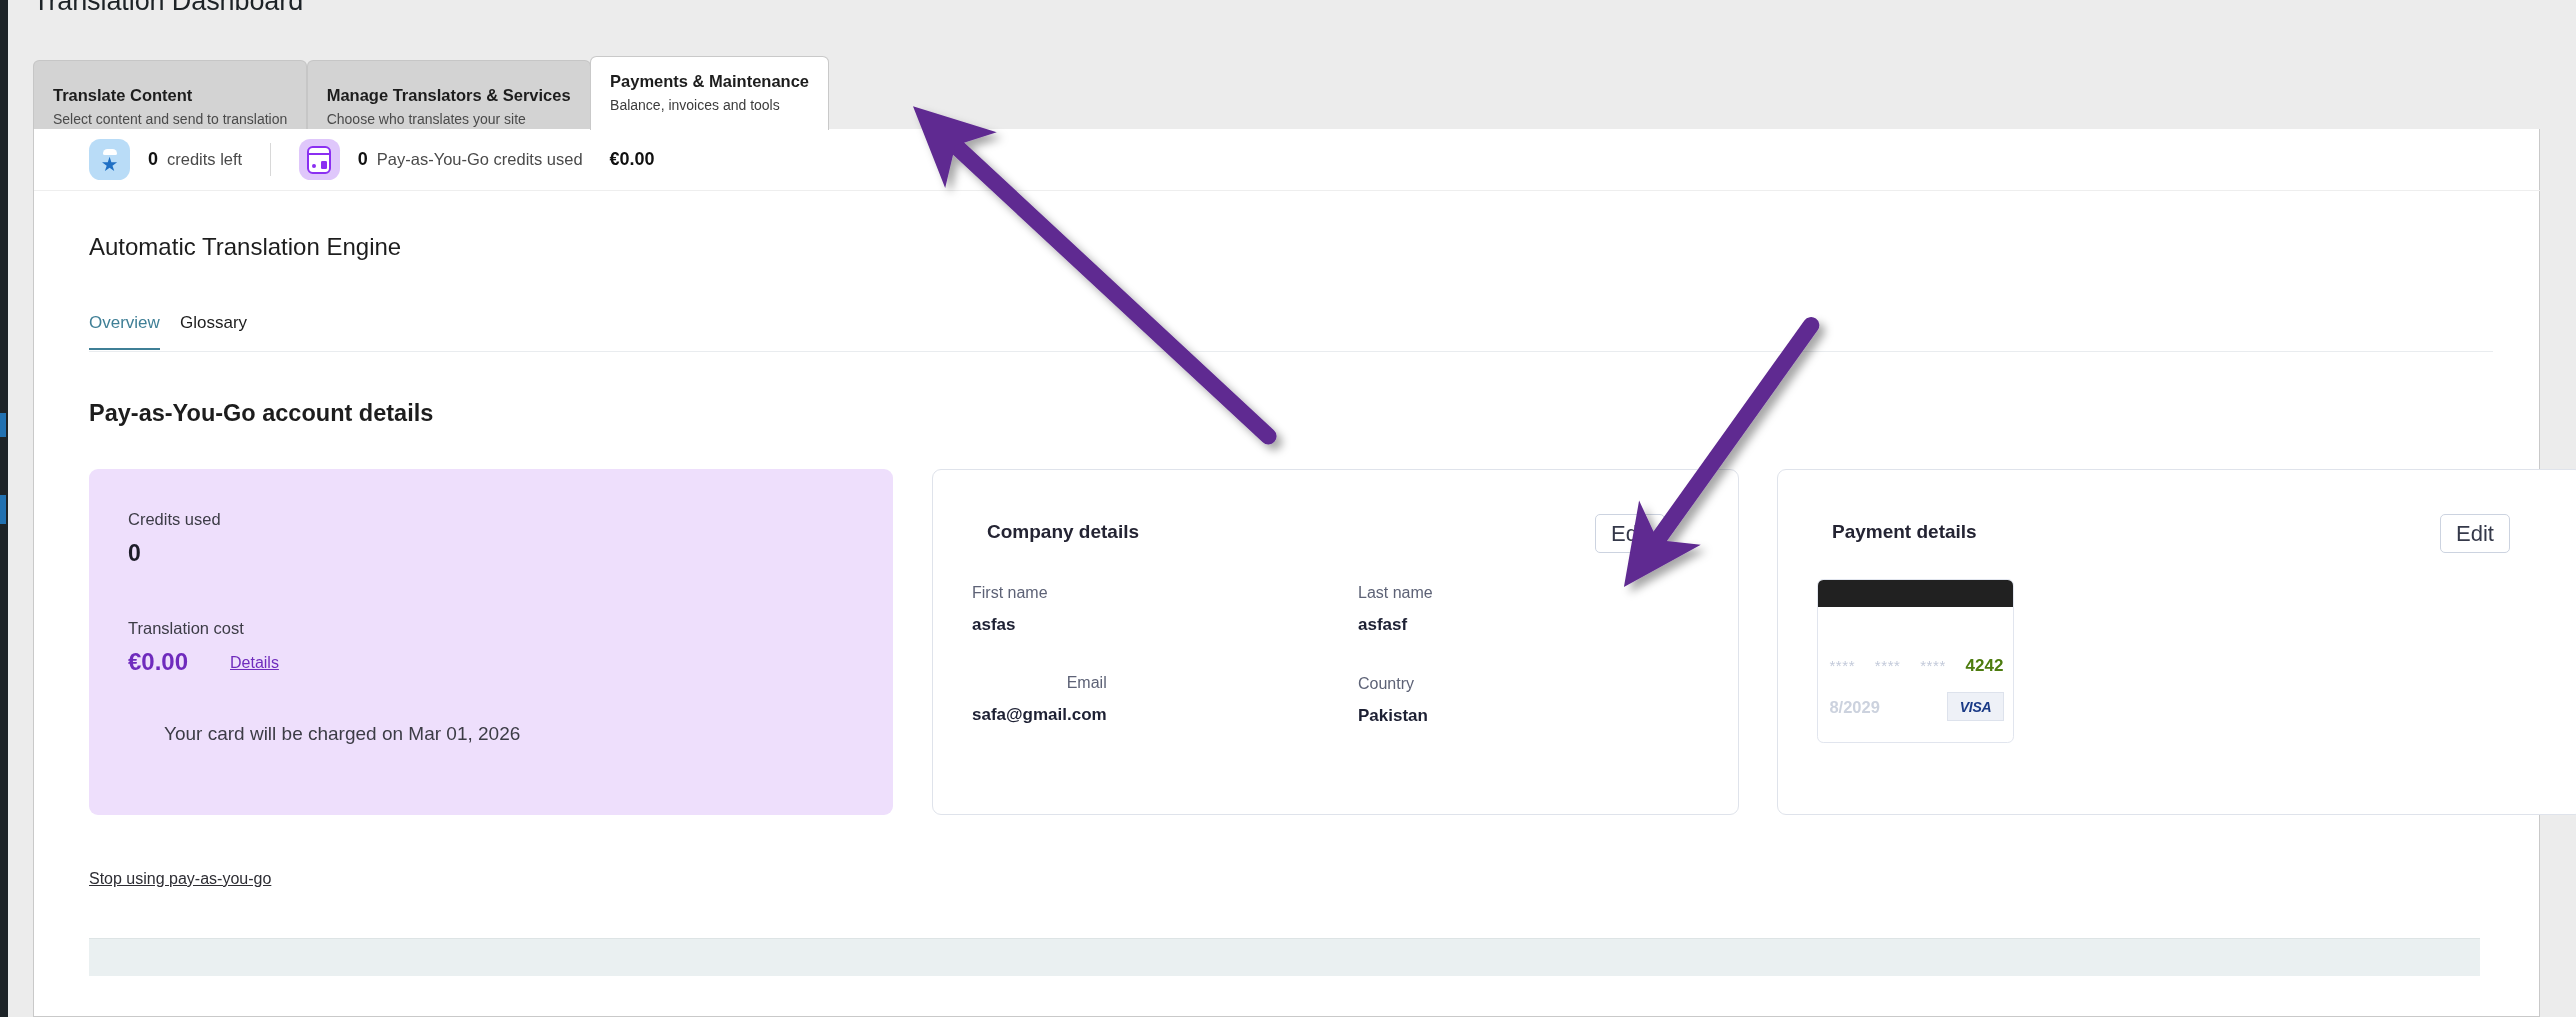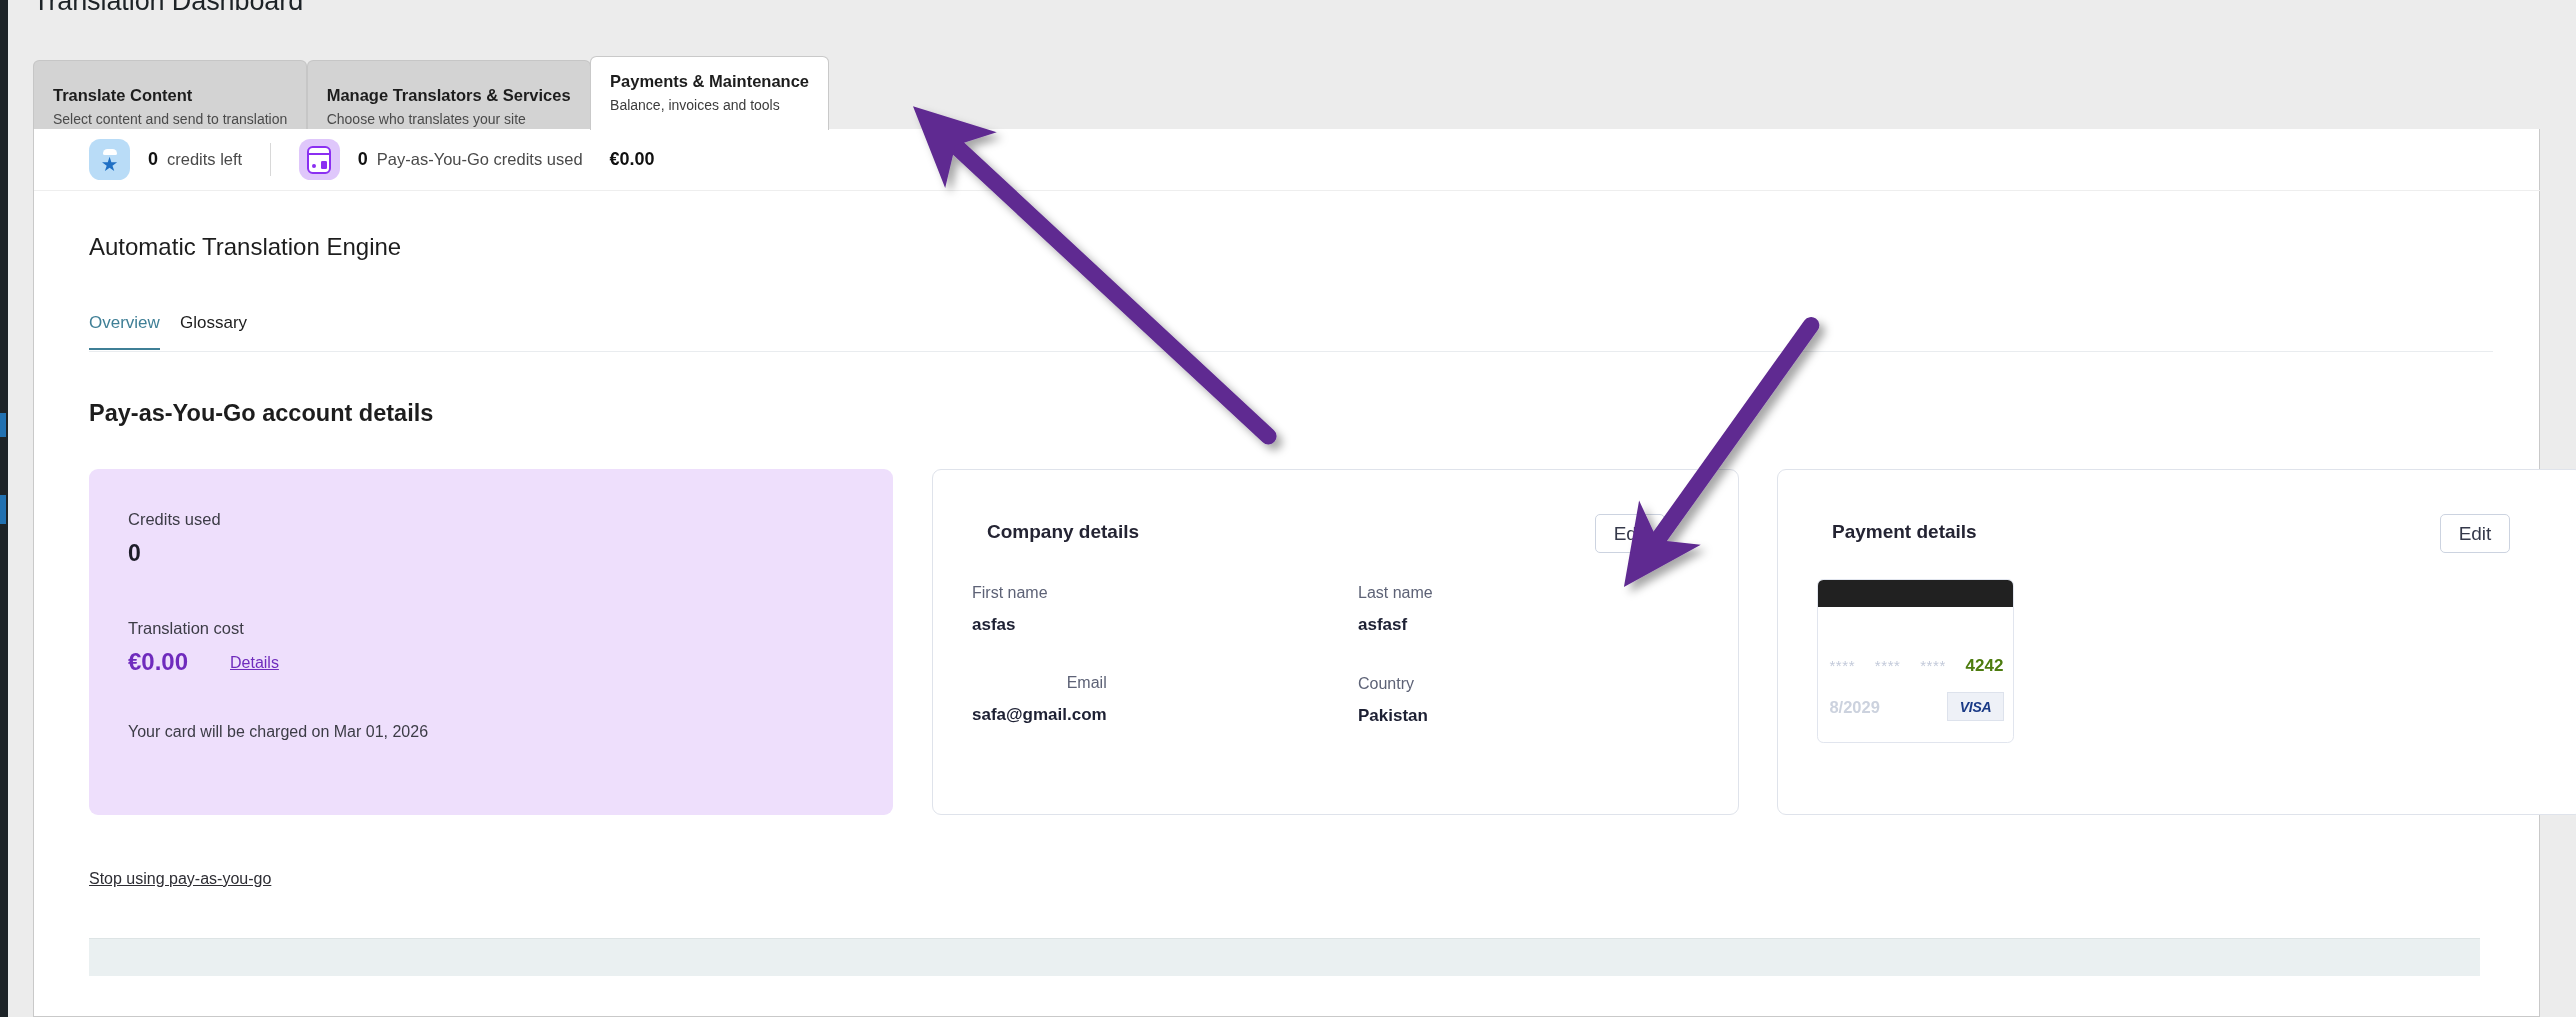--- a/index.html
+++ b/index.html
@@ -222,34 +222,34 @@
   }
   .cc-cost {
     position: absolute; font-size: 24px; font-weight: 700; color: #6f2bbd;
   }
   .cc-details-link {
     position: absolute;
     font-size: 16px; color: #6f2bbd; text-decoration: underline;
     cursor: pointer;
   }
   .cc-note {
-    position: absolute; font-size: 16px; color: #3c3c46;
+    position: absolute; font-size: 19px; color: #3c3c46; margin-left: 36px;
   }
 
   .card-title {
     position: absolute; left: 54px; top: 51px;
     font-size: 19px; font-weight: 700; color: #242433;
   }
   .edit-btn {
     position: absolute; top: 44px;
     width: 70px; height: 39px;
     border: 0.6px solid #ccd3e0; border-radius: 5px;
     background: #ffffff;
     font-family: "Liberation Sans", sans-serif;
-    font-size: 19px; color: #35394a;
+    font-size: 22px; color: #35394a;
     cursor: pointer;
   }
   .card.company .edit-btn { left: 662px; }
   .card.payment .edit-btn { left: 662px; }
 
   .field { position: absolute; }
   .field-label { font-size: 16px; color: #5d6276; }
   .field-value { font-size: 17px; font-weight: 700; color: #1d2033; margin-top: 12.7px; }
 
   .f-fn { left: 39px; top: 114px; }

